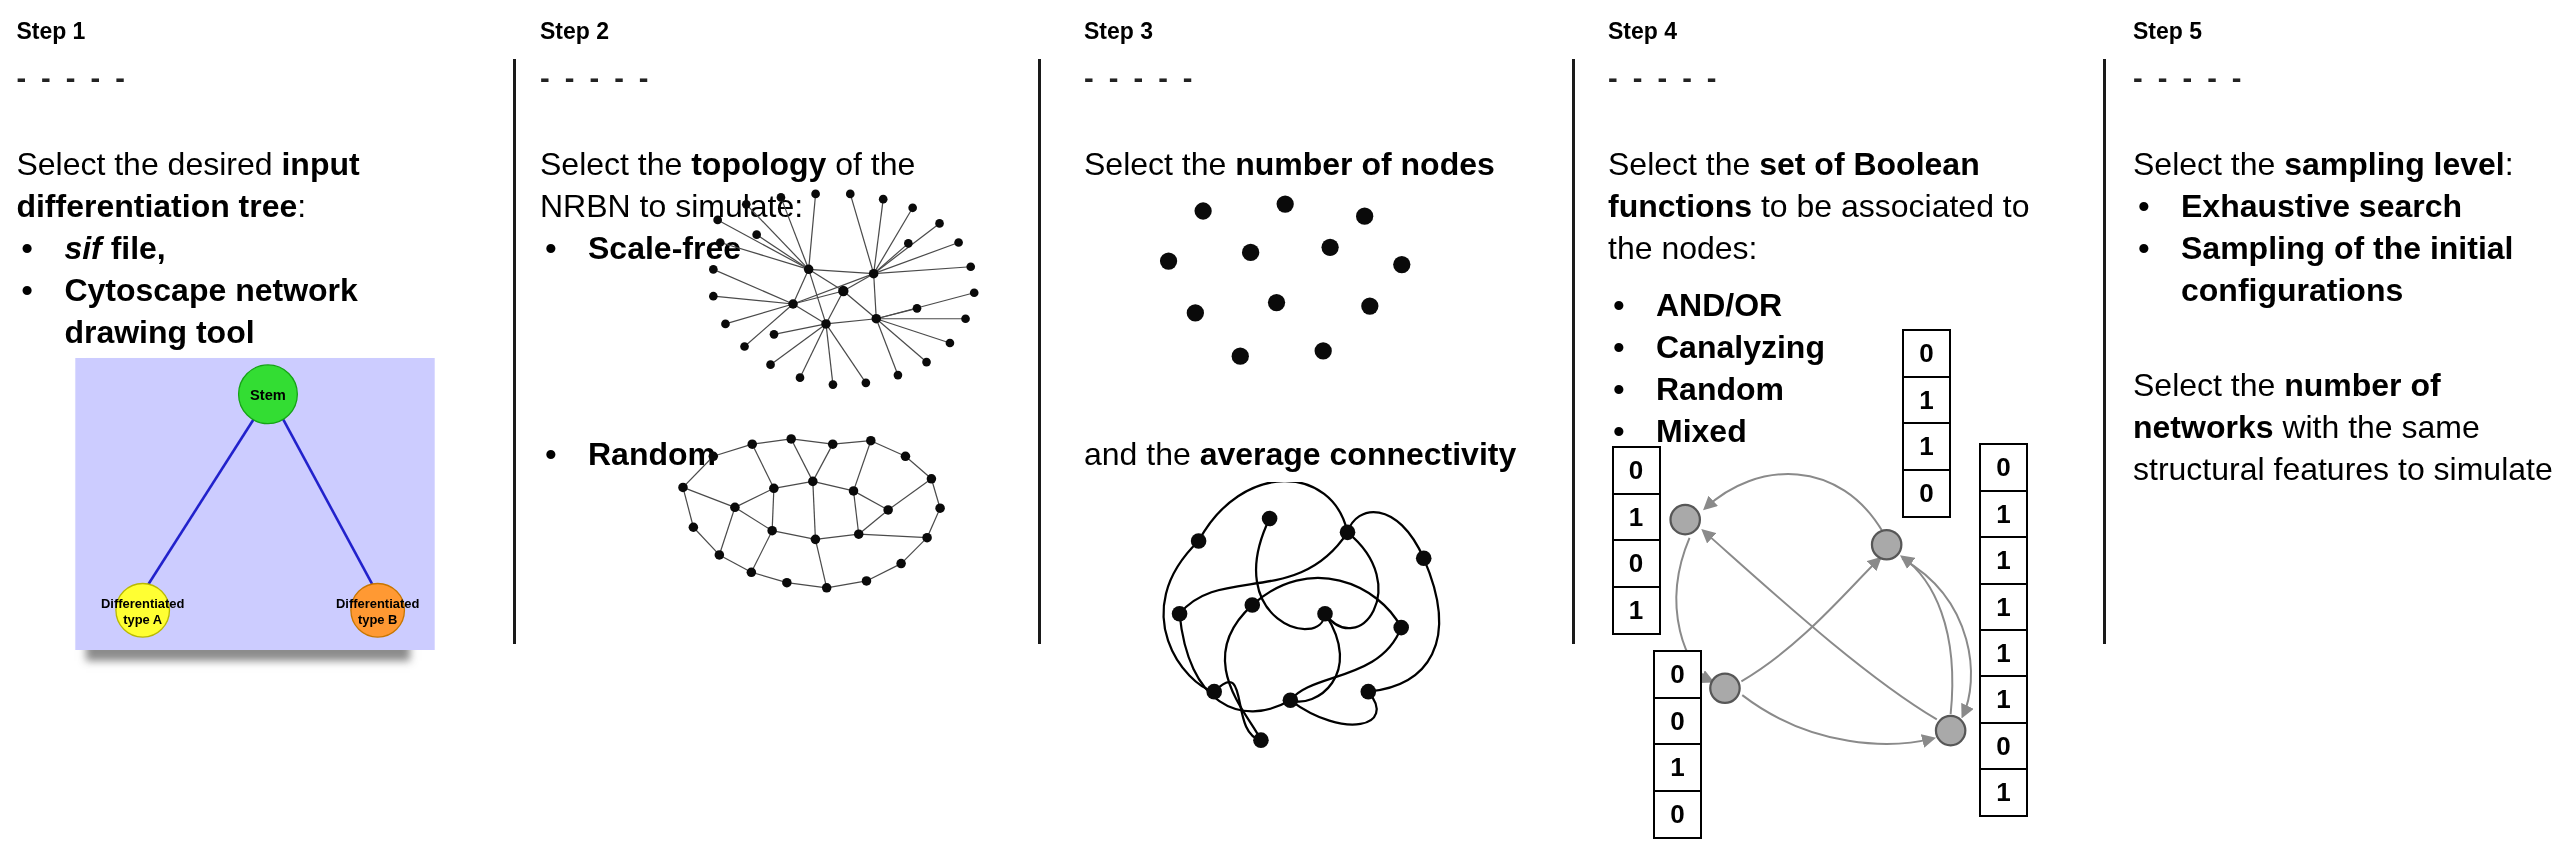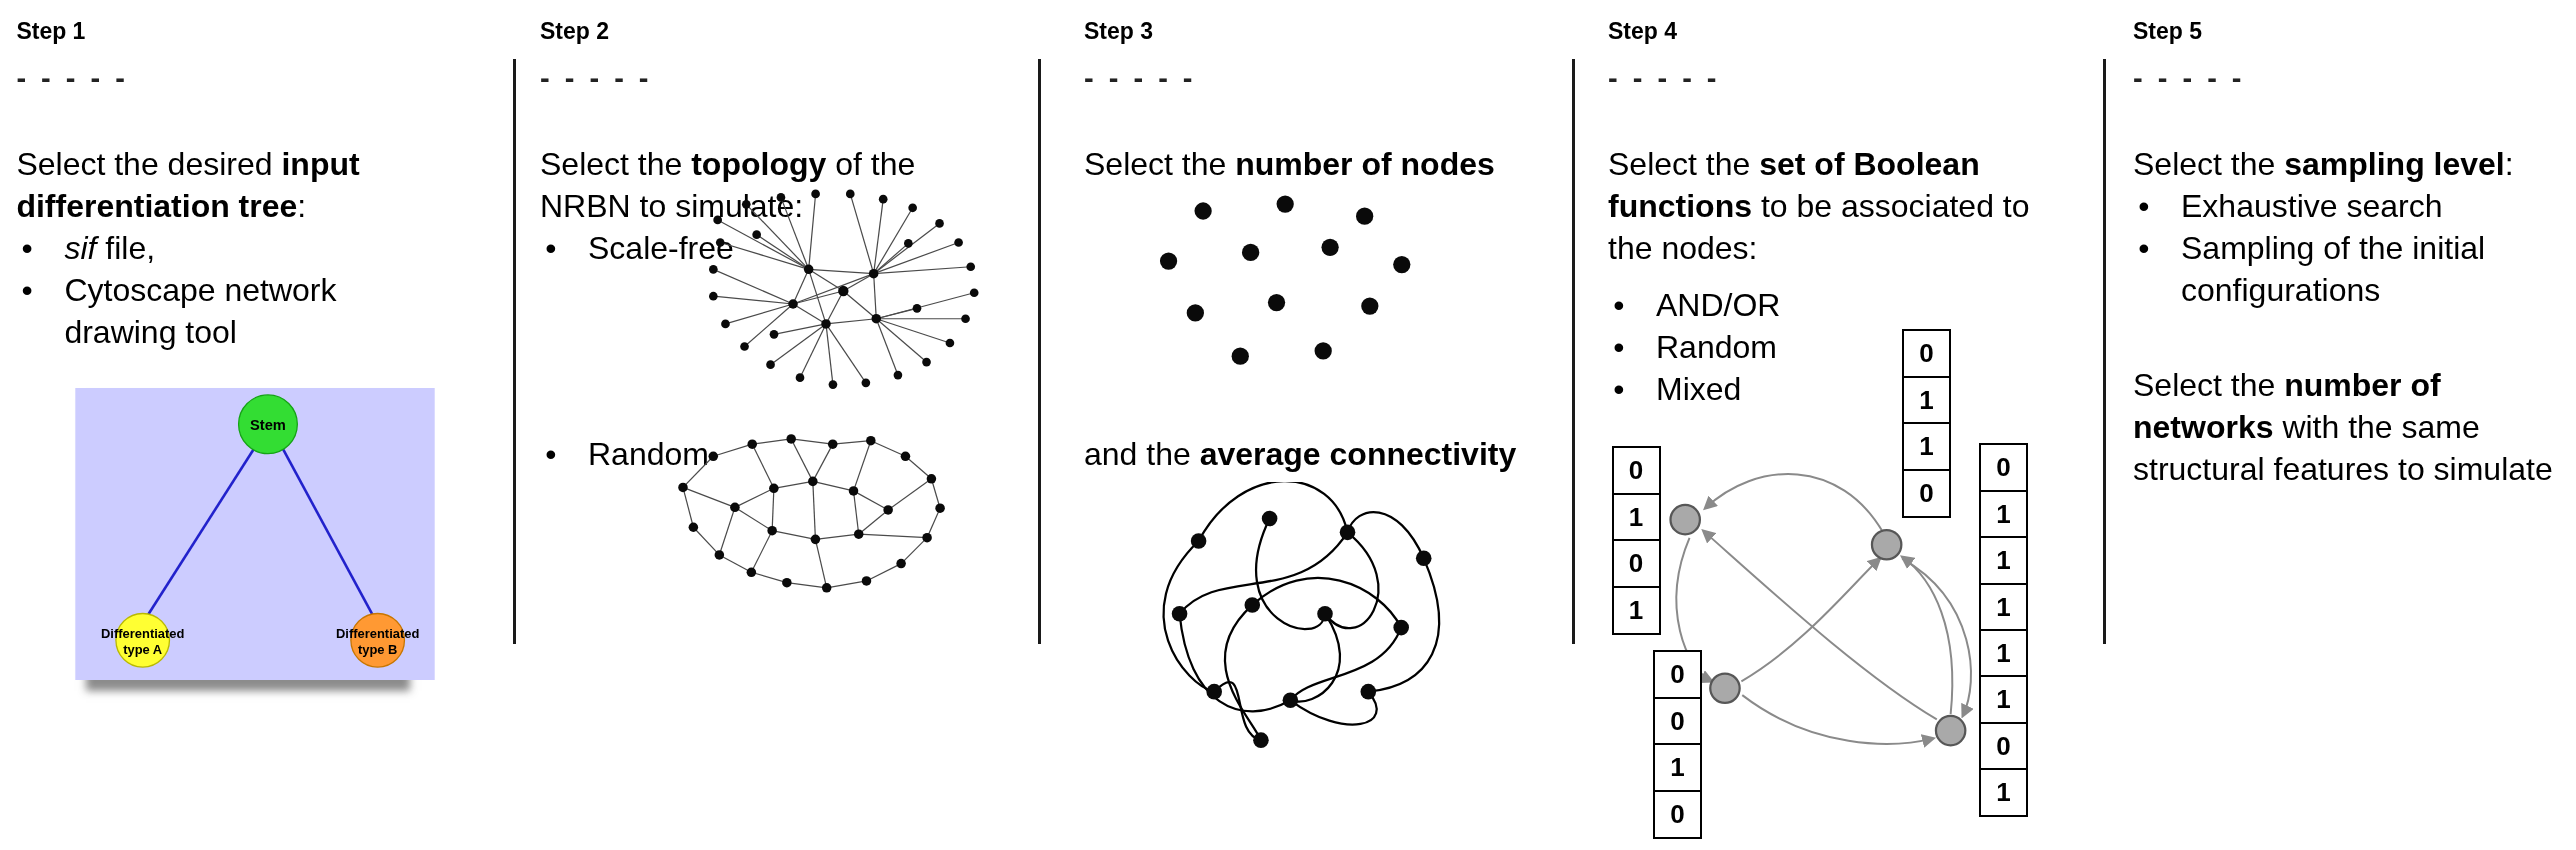--- a/index.html
+++ b/index.html
@@ -7,25 +7,25 @@
     width:2576px;height:851px;overflow:hidden;background:#ffffff;
     font-family:"Liberation Sans",sans-serif;color:#000;position:relative;
   }
   .divider{position:absolute;top:59px;height:585px;width:2.6px;background:#1a1a1a;}
   .col{position:absolute;top:10.4px;}
   .step-title{margin:0;font-size:23px;font-weight:bold;line-height:42px;}
   .dashes{margin-top:8.7px;font-size:29px;font-weight:bold;line-height:35px;letter-spacing:3.5px;color:#222;}
   .para{margin:47px 0 0 0;font-size:32px;line-height:42px;}
   .para b{font-weight:bold;}
   ul.bullets{list-style:none;margin:0;padding:0;font-size:32px;line-height:42px;}
-  ul.bullets li{position:relative;padding-left:48px;}
+  ul.bullets li{position:relative;padding-left:48px;font-weight:bold;}
   ul.bullets li::before{content:"\2022";position:absolute;left:5.2px;top:0;}
   .abs{position:absolute;}
   
-  .tree-box{position:absolute;left:59px;top:378px;width:324px;height:292px;
+  .tree-box{position:absolute;left:59px;top:348px;width:324px;height:292px;
     box-shadow:11.2px 11.2px 7.8px rgba(120,120,120,0.85);}
   .tree-label{font-family:"Liberation Sans",sans-serif;font-weight:bold;font-size:17px;text-anchor:middle;fill:#000;}
   .tree-label.small{font-size:15px;}
   .tree-edge{stroke-width:3;}
   
   .netline{stroke:#4a4a4a;stroke-width:1.4;}
   .netdot{fill:#0a0a0a;}
   .tangle path{stroke:#000;stroke-width:2.6;fill:none;}
   
   .bn-edge{stroke:#8a8a8a;stroke-width:2.3;fill:none;}
@@ -288,20 +288,21 @@
       </g>
     </svg>
   </section>
 
   <section class="col" style="left:1608px;width:489px">
     <h2 class="step-title">Step 4</h2>
     <div class="dashes">- - - - -</div>
     <p class="para" style="width:428px"><span>Select the </span><b>set of Boolean functions</b><span> to be associated to the nodes:</span></p>
     <ul class="bullets" style="margin-top:15px">
       <li><span>AND/OR</span></li>
+      <li><span>Canalyzing</span></li>
       <li><span>Random</span></li>
       <li><span>Mixed</span></li>
     </ul>
 
     <svg class="abs" style="left:0;top:303px;z-index:1" viewBox="0 0 565 613" width="489" height="530">
       <defs>
         <marker id="arrow" viewBox="0 0 10 10" refX="8" refY="5" markerWidth="7" markerHeight="7" orient="auto">
           <path d="M0,0 L10,5 L0,10 z" fill="#8a8a8a"></path>
         </marker>
       </defs>

